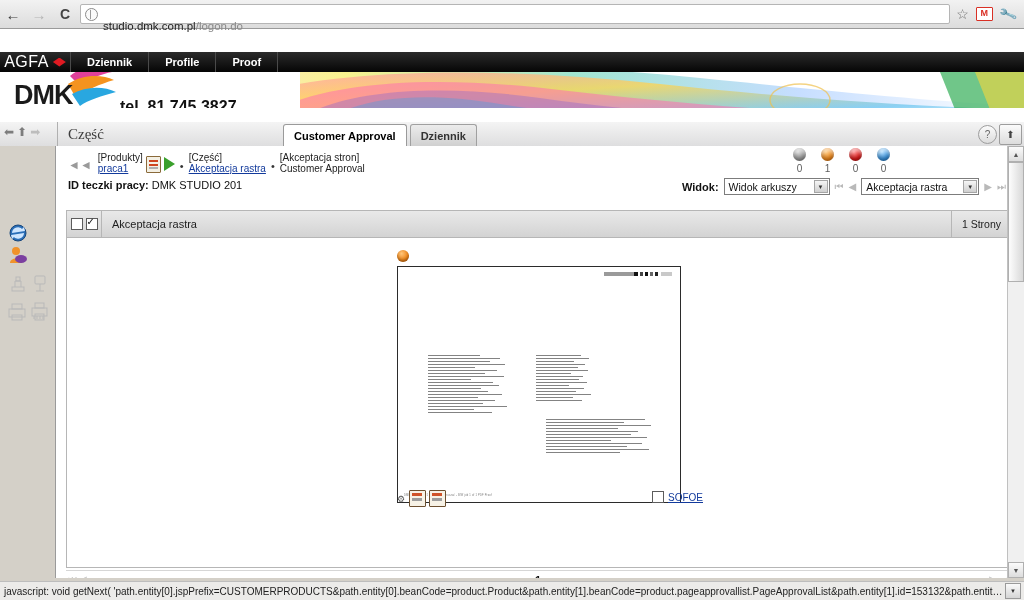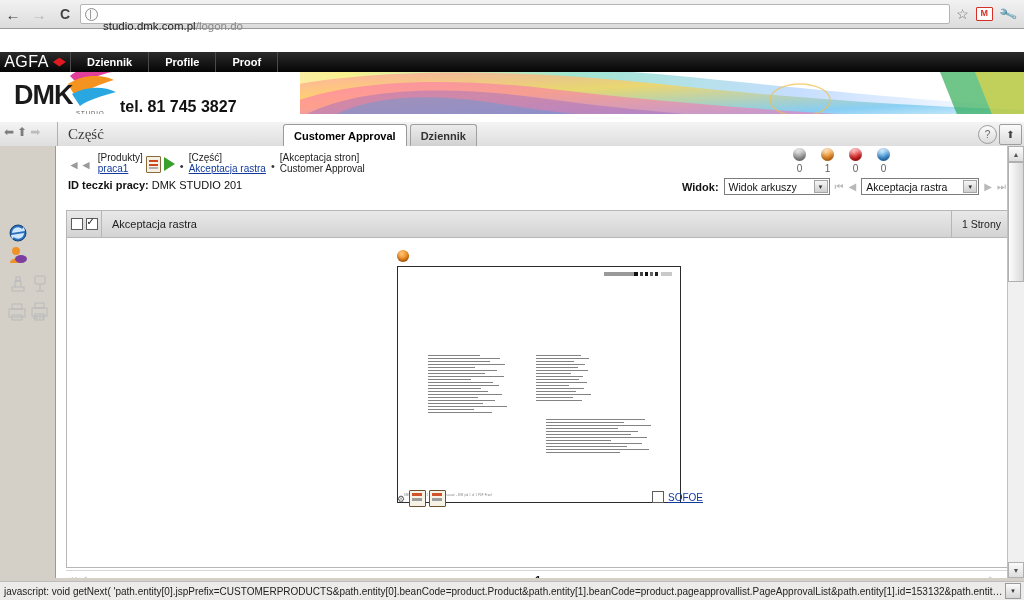--- a/index.html
+++ b/index.html
@@ -83,21 +83,21 @@
   .apogee{
     display:flex;align-items:center;padding-right:6px;gap:6px;
   }
   .apogee-text{font-size:12px;font-weight:bold;letter-spacing:.2px;}
   .apogee-text .w{color:#ffffff;}
   .apogee-text .o{color:#f08a1e;}
   .home-ic,.logout-ic{color:#fff;font-size:11px;}
 
   
   .banner{
-    position:absolute;left:0;top:72px;width:1024px;height:42px;overflow:hidden;
+    position:absolute;left:0;top:72px;width:1024px;height:36px;overflow:hidden;
     background:#ffffff;
   }
   .banner-left{
     position:absolute;left:0;top:0;width:300px;height:50px;background:#ffffff;z-index:6;
   }
   .dmk-logo{position:absolute;left:14px;top:8px;z-index:8;}
   .dmk-word{font-size:27px;font-weight:bold;color:#1a1a1a;letter-spacing:-1px;font-family:"Liberation Sans",sans-serif;}
   .dmk-sub{position:absolute;left:62px;top:30px;font-size:6px;letter-spacing:1px;color:#555;}
   .dmk-swoosh{position:absolute;left:66px;top:-6px;width:52px;height:40px;z-index:7;}
   .dmk-tel{

